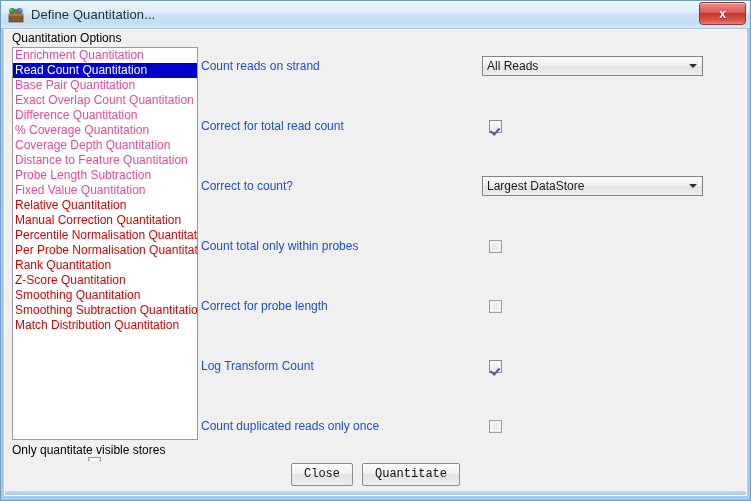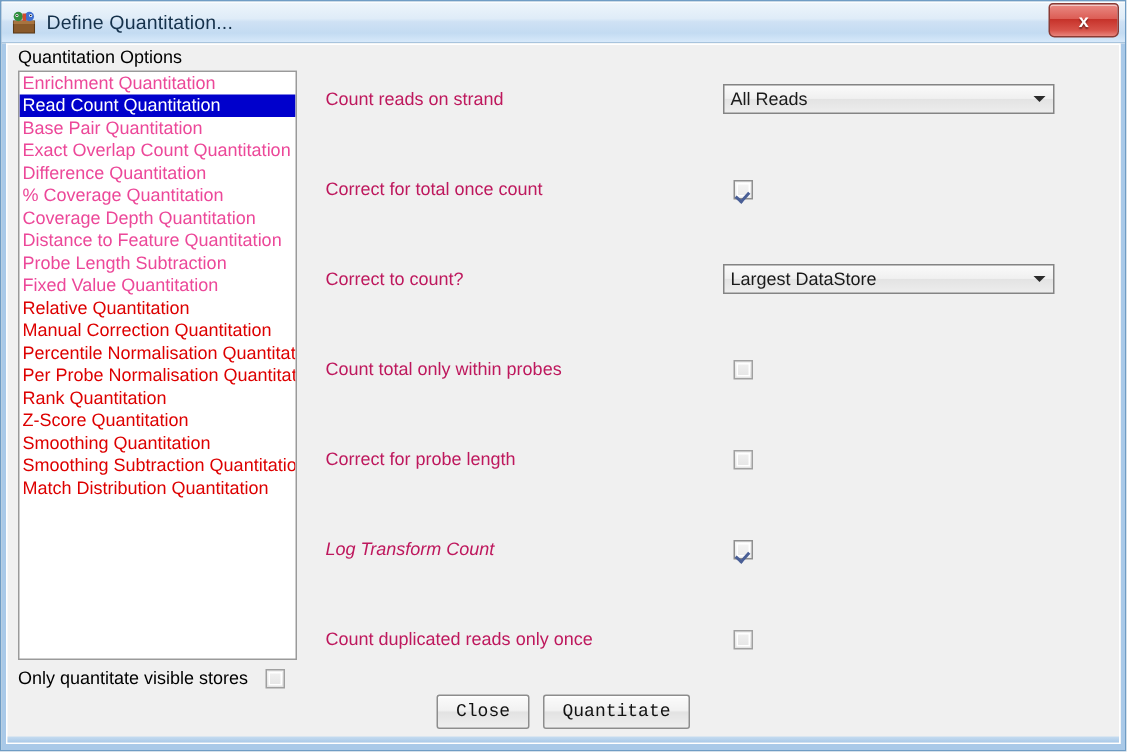--- a/index.html
+++ b/index.html
@@ -148,20 +148,21 @@
     color: #ffffff;
   }
 
   .visible-stores-row {
     position: absolute;
     left: 2px;
     bottom: 2px;
     display: flex;
     align-items: center;
     height: 18px;
+    flex-direction: column;
   }
   .visible-stores-row .lbl {
     font-size: 12px;
     color: #000000;
     white-space: nowrap;
   }
 
   
   .cb {
     width: 13px;
@@ -207,24 +208,23 @@
   .opt-row {
     position: absolute;
     left: 0;
     right: 0;
     height: 22px;
     display: flex;
     align-items: center;
   }
   .opt-label {
     font-size: 12px;
-    color: #be185d;
+    color: #1d4ed8;
     white-space: nowrap;
     flex: 0 0 auto;
-    margin-left: 16px;
   }
   .opt-control {
     position: absolute;
     left: 281px;
     display: flex;
     align-items: center;
   }
 
   
   .combo {
@@ -362,21 +362,21 @@
             <span class="opt-control">
               <span class="combo">
                 <span class="val">All Reads</span>
                 <span class="arrow">
                   <i></i>
                 </span>
               </span>
             </span>
           </div>
           <div class="opt-row" style="top: 85px;">
-            <span class="opt-label">Correct for total once count</span>
+            <span class="opt-label">Correct for total read count</span>
             <span class="opt-control">
               <span class="cb checked" style="margin-left: 7px;"></span>
             </span>
           </div>
           <div class="opt-row" style="top: 145px;">
             <span class="opt-label">Correct to count?</span>
             <span class="opt-control">
               <span class="combo">
                 <span class="val">Largest DataStore</span>
                 <span class="arrow">
@@ -390,21 +390,21 @@
             <span class="opt-control">
               <span class="cb disabled" style="margin-left: 7px;"></span>
             </span>
           </div>
           <div class="opt-row" style="top: 265px;">
             <span class="opt-label">Correct for probe length</span>
             <span class="opt-control">
               <span class="cb disabled" style="margin-left: 7px;"></span>
             </span>
           </div>
-          <div class="opt-row" style="top: 325px; font-style: italic;">
+          <div class="opt-row" style="top: 325px;">
             <span class="opt-label">Log Transform Count</span>
             <span class="opt-control">
               <span class="cb checked" style="margin-left: 7px;"></span>
             </span>
           </div>
           <div class="opt-row" style="top: 385px;">
             <span class="opt-label">Count duplicated reads only once</span>
             <span class="opt-control">
               <span class="cb disabled" style="margin-left: 7px;"></span>
             </span>

